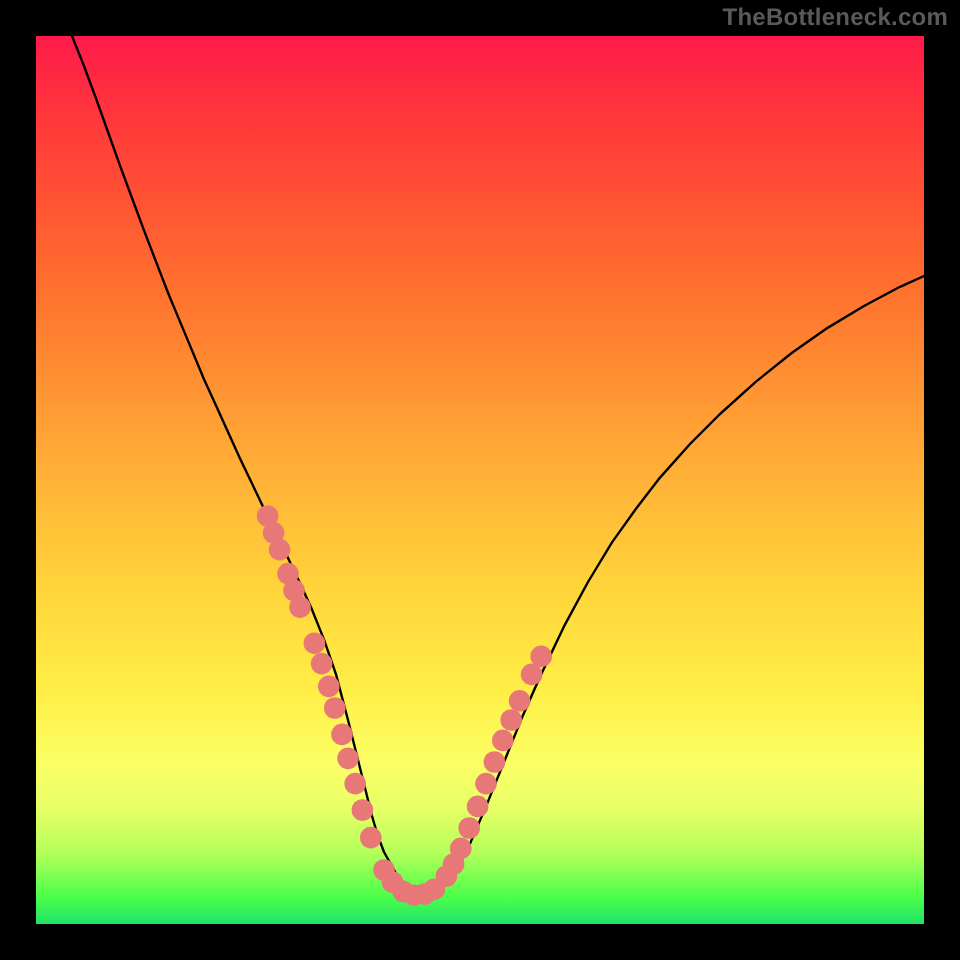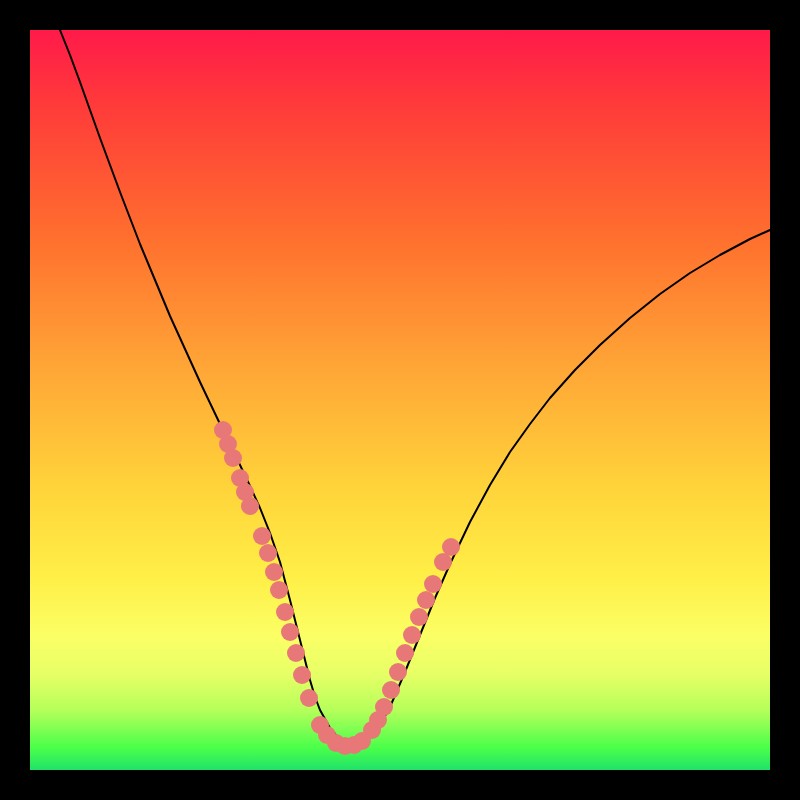--- a/index.html
+++ b/index.html
@@ -51,20 +51,21 @@
     color: #5a5a5a;
     font-size: 20px;
     font-weight: 600;
     letter-spacing: 0.2px;
   }
 </style>
 </head>
 <body>
 
 <div class="stage">
+  <div class="watermark">TheBottleneck.com</div>
   <div class="plot">
     <svg id="plot-svg" viewBox="0 0 740 740">
         <path d="M30,0 L40,25 L50,52 L60,80 L70,108 L80,135 L90,162 L100,188 L110,214 L120,238 L130,262 L140,286 L150,308 L160,330 L170,352 L180,373 L190,394 L200,415 L210,435 L220,456 L230,478 L240,503 L250,532 L260,570 L265,590 L270,610 L275,630 L280,650 L285,667 L290,680 L300,698 L310,710 L320,714 L330,714 L340,707 L350,695 L360,677 L375,642 L390,605 L405,568 L420,534 L440,492 L460,455 L480,422 L500,394 L520,368 L545,340 L570,315 L600,288 L630,264 L660,243 L690,225 L720,209 L740,200" fill="none" stroke="#000000" stroke-width="2" stroke-linecap="round" stroke-linejoin="round"></path>
         <circle cx="193" cy="400" r="9" fill="#e87878"></circle>
         <circle cx="198" cy="414" r="9" fill="#e87878"></circle>
         <circle cx="203" cy="428" r="9" fill="#e87878"></circle>
         <circle cx="210" cy="448" r="9" fill="#e87878"></circle>
         <circle cx="215" cy="462" r="9" fill="#e87878"></circle>
         <circle cx="220" cy="476" r="9" fill="#e87878"></circle>
         <circle cx="232" cy="506" r="9" fill="#e87878"></circle>

